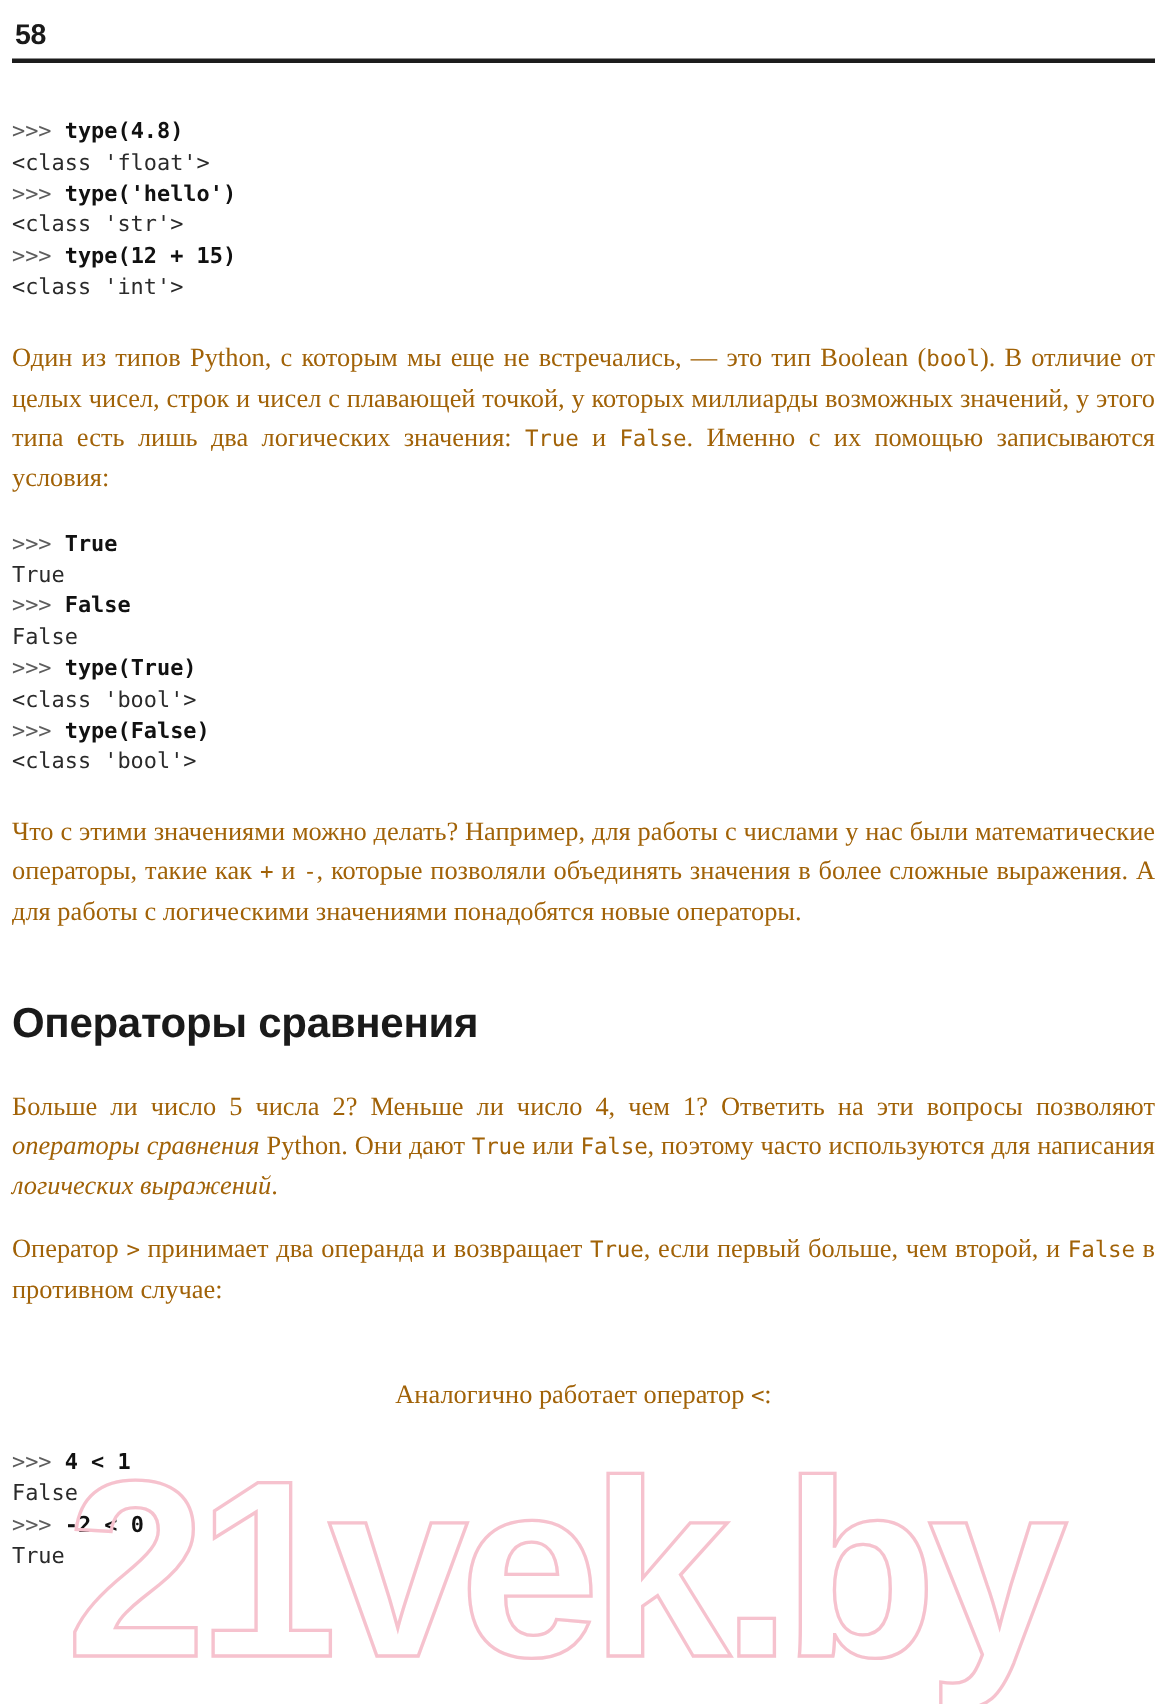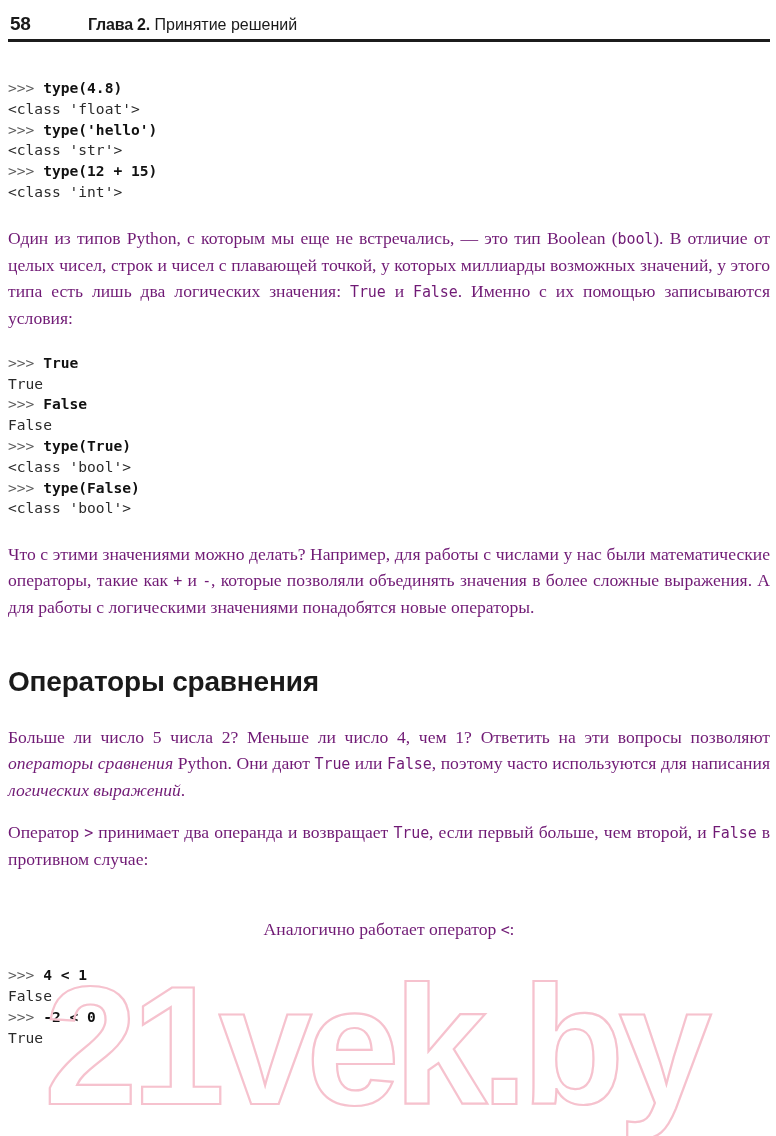--- a/index.html
+++ b/index.html
@@ -88,21 +88,21 @@
     color: #2a2a2a;
   }
 
   
   p.body {
     font-family: "Liberation Serif", serif;
     font-size: 17.6px;
     line-height: 26px;
     text-align: justify;
     margin: 0;
-    color: #701a75;
+    color: #a16207;
   }
   p.body.ragged { text-align: center; }
   .mono {
     font-family: "DejaVu Sans Mono", monospace;
     font-size: 15px;
     letter-spacing: -0.1px;
   }
   .ital { font-style: italic; }
 
   
@@ -142,23 +142,20 @@
     stroke-width: 2.2;
   }
 </style>
 </head>
 <body>
 
 <div class="page">
 
   <div class="runhead">
     <div class="runhead-folio">58</div>
-    <div class="runhead-title">
-      <span class="chap">Глава 2.</span><span> </span><span>Принятие решений</span>
-    </div>
     <div class="runhead-rule"></div>
   </div>
 
   <div class="content">
 
     <pre class="code"><span class="prompt">&gt;&gt;&gt; </span><span class="inp">type(4.8)</span>
 <span class="out">&lt;class 'float'&gt;</span>
 <span class="prompt">&gt;&gt;&gt; </span><span class="inp">type('hello')</span>
 <span class="out">&lt;class 'str'&gt;</span>
 <span class="prompt">&gt;&gt;&gt; </span><span class="inp">type(12 + 15)</span>

